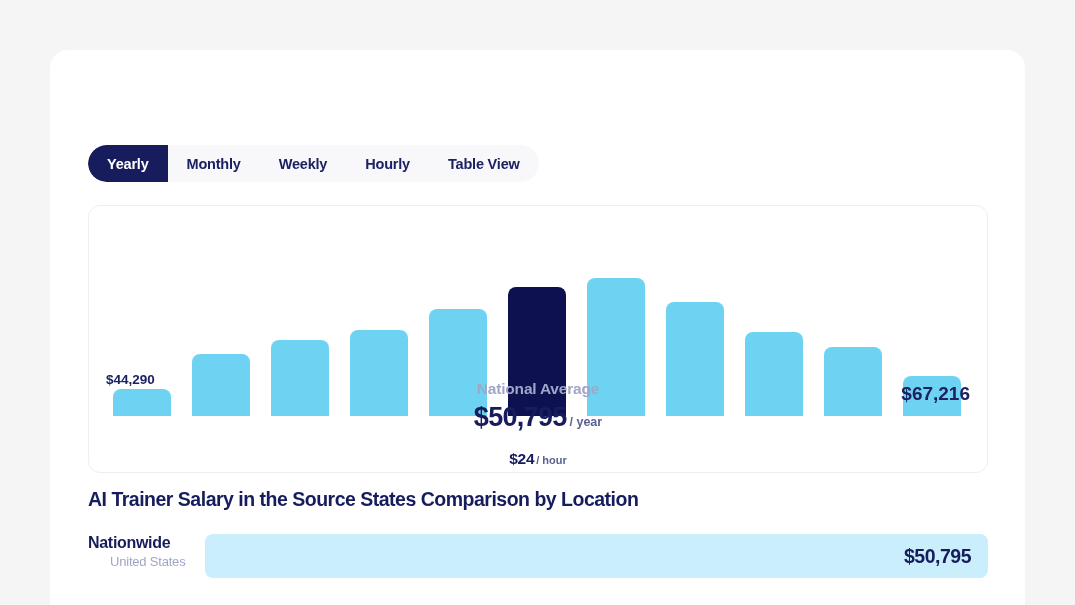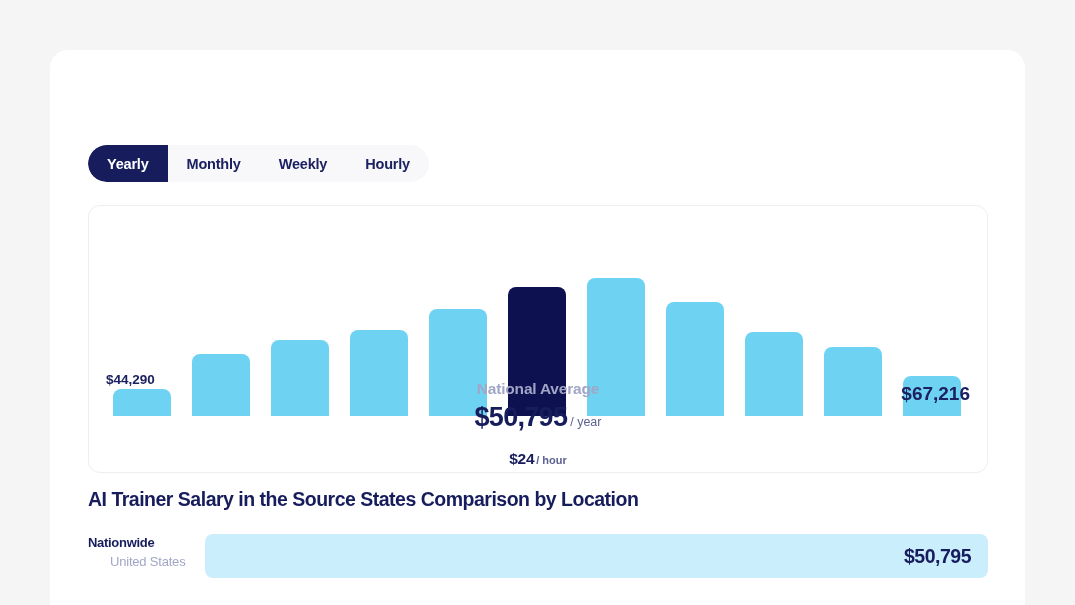--- a/index.html
+++ b/index.html
@@ -158,21 +158,21 @@
     white-space: nowrap;
   }
   #average-yearly-value {
     font-size: 27px;
     font-weight: bold;
     color: #161c5c;
     letter-spacing: -0.7px;
   }
   .per-unit {
     font-size: 12.5px;
-    font-weight: normal;
+    font-weight: bold;
     color: #5c6291;
     margin-left: 3px;
   }
   #average-hourly-row {
     line-height: 20px;
     margin-top: 12px;
     white-space: nowrap;
     text-align: center;
   }
   #average-hourly-value {
@@ -207,21 +207,21 @@
     width: 900px;
     height: 46px;
   }
   #location-names {
     position: absolute;
     left: 0;
     top: 0;
     width: 110px;
   }
   #location-primary {
-    font-size: 13px;
+    font-size: 16px;
     font-weight: bold;
     color: #161c5c;
     line-height: 20px;
     letter-spacing: -0.3px;
     white-space: nowrap;
   }
   #location-secondary {
     font-size: 13px;
     color: #a2a6c6;
     line-height: 18px;
@@ -254,20 +254,21 @@
 <body>
 
 <div id="salary-card">
 
 
   <div id="tab-bar">
       <button class="tab active">Yearly</button>
       <button class="tab">Monthly</button>
       <button class="tab">Weekly</button>
       <button class="tab">Hourly</button>
+      <button class="tab">Table View</button>
     </div>
 
   <div id="chart-panel">
     <div id="bars-area">
         <div class="bar" style="left: 24px; height: 27px;"></div>
         <div class="bar" style="left: 103px; height: 62px;"></div>
         <div class="bar" style="left: 182px; height: 76px;"></div>
         <div class="bar" style="left: 261px; height: 86px;"></div>
         <div class="bar" style="left: 340px; height: 107px;"></div>
         <div class="bar highlight" style="left: 419px; height: 129px;"></div>

